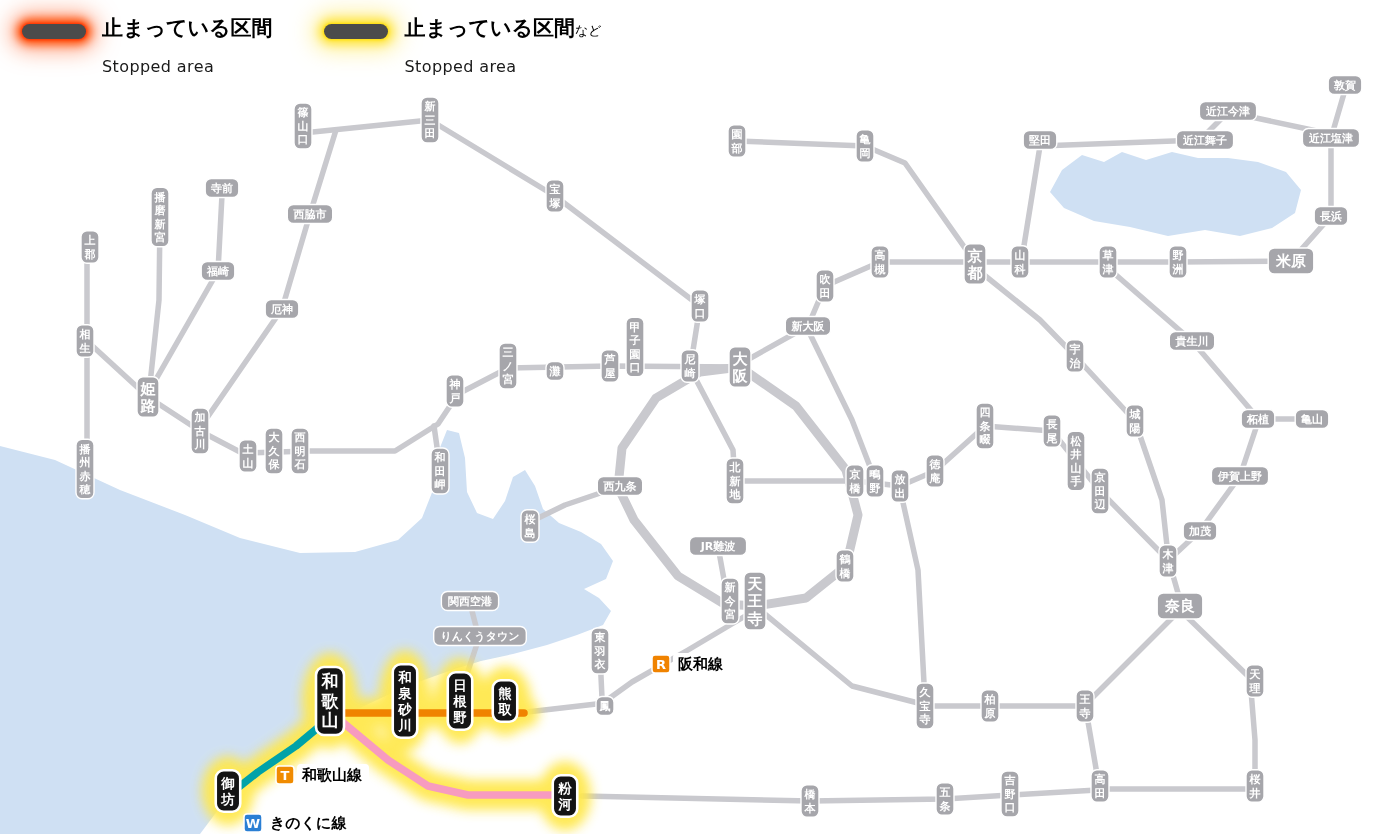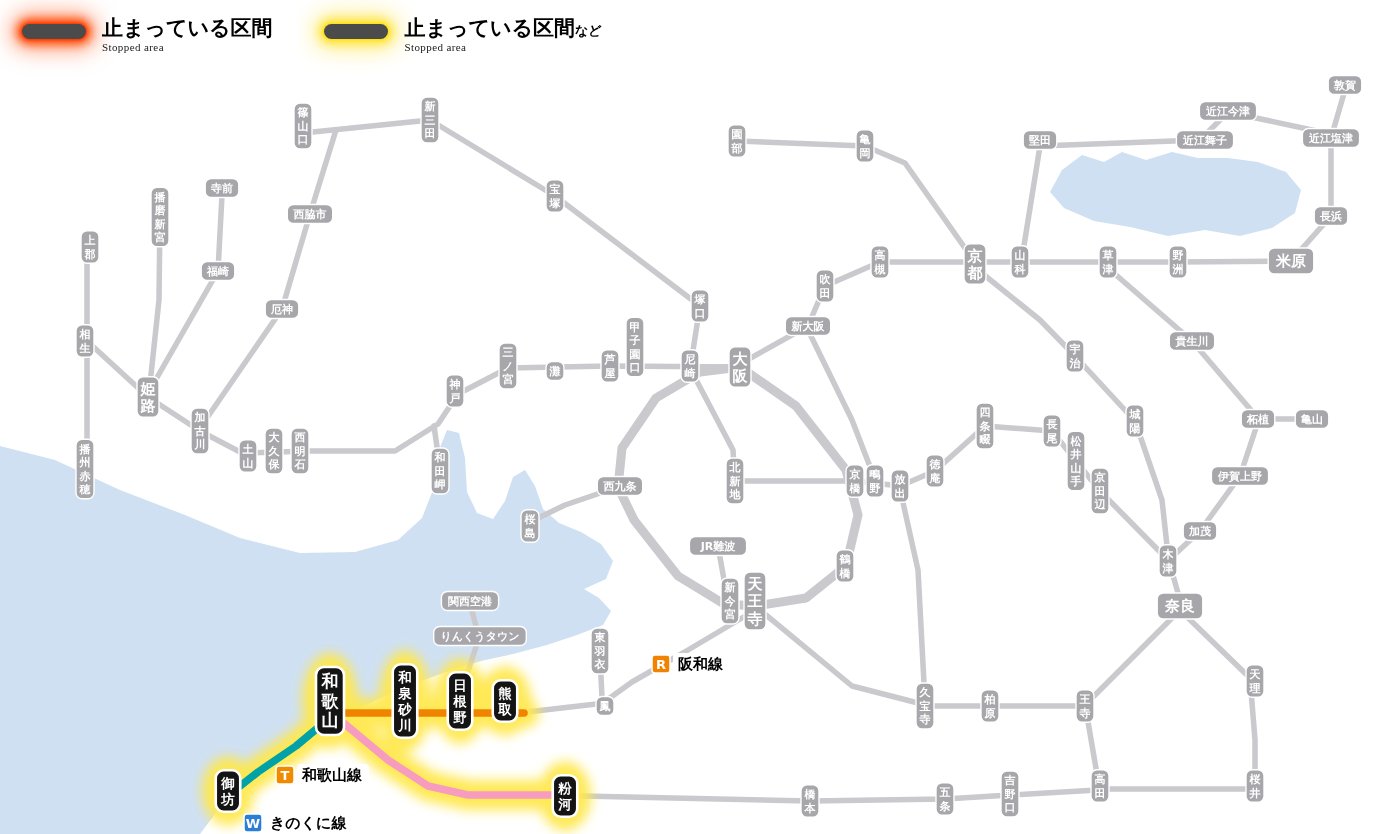--- a/index.html
+++ b/index.html
@@ -7,22 +7,22 @@
     width:1400px;height:834px;position:relative;background:#fff;overflow:hidden;
     font-family:"DejaVu Sans","Liberation Sans",sans-serif;
   }
   svg.map{position:absolute;left:0;top:0;}
   .legend{position:absolute;left:22px;top:16px;display:flex;gap:52px;z-index:5;}
   .legend-item{display:flex;align-items:flex-start;gap:16px;}
   .bar{width:64px;height:15px;border-radius:8px;background:#4b4b4b;margin-top:8px;flex:0 0 auto;}
   .bar.stopped{box-shadow:0 0 3px 1px #ff3000,0 0 10px 5px #ff4a00,0 0 22px 11px rgba(255,90,30,.55);}
   .bar.delayed{box-shadow:0 0 3px 1px #ffdc00,0 0 10px 5px #ffe53e,0 0 22px 11px rgba(255,230,80,.6);}
   .ja{font-size:21px;font-weight:bold;color:#000;line-height:1.2;}
-  .ja .suffix{font-size:13px;font-weight:bold;}
-  .en{font-size:11px;color:#1a1a1a;letter-spacing:.4px;margin-top:0;font-family:Liberation Serif, serif;}
+  .ja .suffix{font-size:13px;font-weight:normal;}
+  .en{font-size:16px;color:#1a1a1a;letter-spacing:.4px;margin-top:16px;}
 </style>
 </head>
 <body>
 
 <svg class="map" width="1400" height="834" viewBox="0 0 1400 834">
     <defs>
       <filter id="fglow" x="-80%" y="-80%" width="260%" height="260%">
         <feGaussianBlur stdDeviation="6"></feGaussianBlur>
       </filter>
     </defs>

